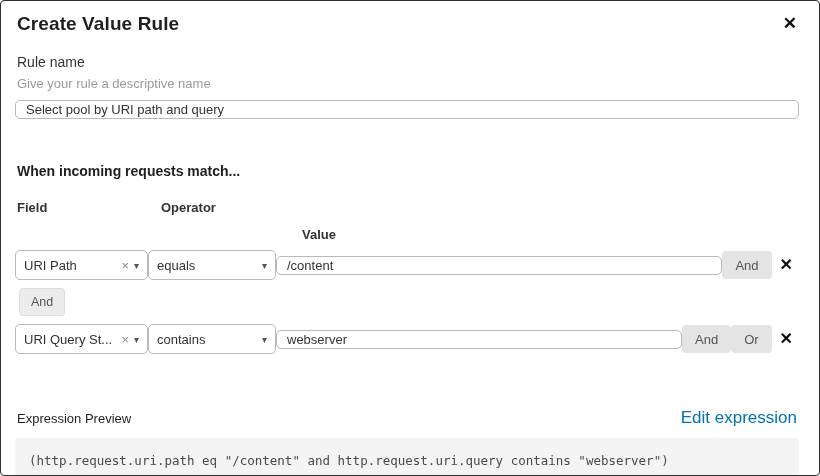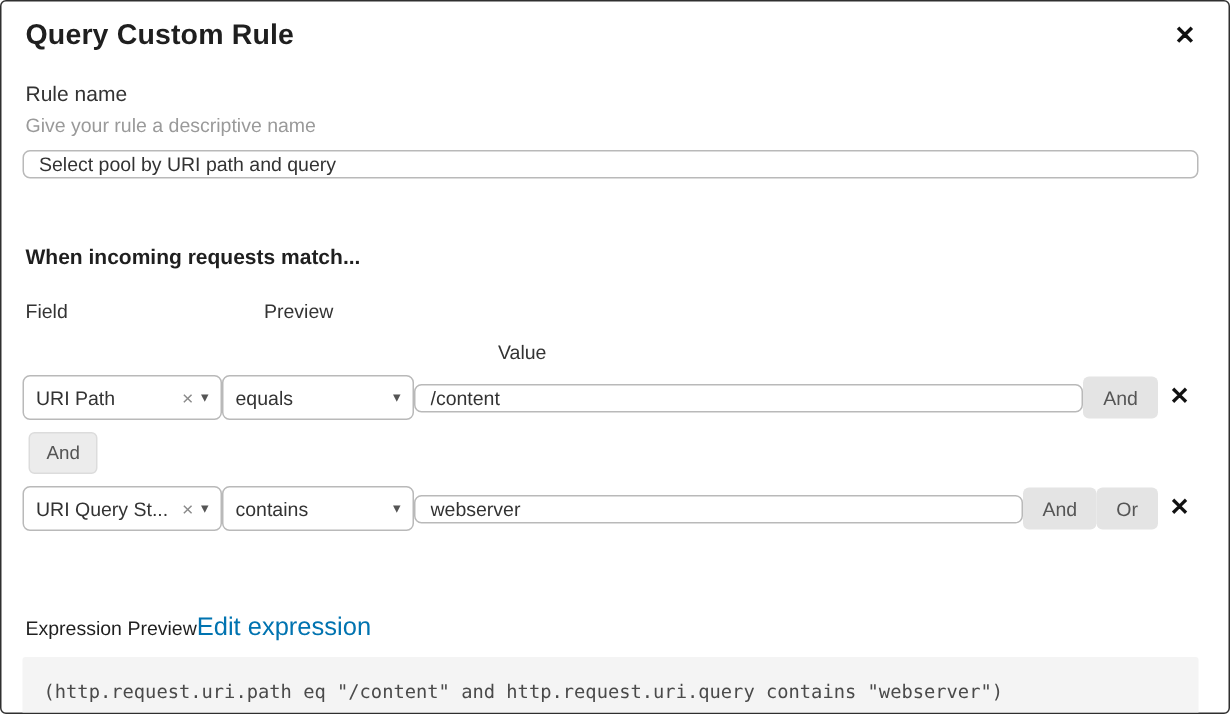--- a/index.html
+++ b/index.html
@@ -37,22 +37,22 @@
     font-size: 13px;
     font-family: "Liberation Sans", sans-serif;
     color: #333;
     background: #fff;
     outline: none;
     width: 100%;
   }
   .rule-name-input { margin-top: 9px; }
   .match-heading { font-size: 14px; font-weight: 700; color: #1f1f1f; margin-top: 44px; padding-left: 2px; }
   .col-labels {
-    display: flex; gap: 28px; margin-top: 21px;
-    font-size: 13px; color: #333; padding-left: 2px;
+    display: flex; gap: 13px; margin-top: 21px;
+    font-size: 13px; color: #333; padding-left: 2px; font-weight: bold;
   }
   .col-field { width: 131px; }
   .col-operator { width: 128px; }
   .col-value { flex: 1; margin-top: 27px; }
   .match-row { display: flex; align-items: center; margin-top: 8px; }
   .select {
     height: 30px; border: 1px solid #b9b9b9; border-radius: 5px;
     background: #fff; display: flex; align-items: center;
     padding: 0 8px; font-size: 13px; color: #333; cursor: pointer;
   }
@@ -76,21 +76,21 @@
     display: inline-block;
     margin: 8px 0 8px 4px;
     padding: 6px 11px;
     background: #ececec;
     border: 1px solid #dcdcdc;
     border-radius: 4px;
     font-size: 12.5px; color: #555;
     cursor: pointer;
   }
   .expression-header {
-    display: flex; justify-content: flex-start; align-items: center;
+    display: flex; justify-content: space-between; align-items: center;
     margin-top: 54px; padding: 0 2px;
   }
   .expression-label { font-size: 13px; color: #1f1f1f; }
   .edit-link { font-size: 17px; color: #0073b0; cursor: pointer; text-decoration: none; }
   .code-box {
     margin-top: 10px;
     background: #f4f4f4;
     border-radius: 2px;
     padding: 15px 14px;
     font-family: "DejaVu Sans Mono", "Liberation Mono", monospace;
@@ -98,36 +98,36 @@
     color: #4a4a4a;
     white-space: nowrap;
   }
 </style>
 </head>
 <body>
 
 <div class="dialog">
 
   <div class="dialog-header">
-    <div class="dialog-title">Query Custom Rule</div>
+    <div class="dialog-title">Create Value Rule</div>
     <span class="close">✕</span>
   </div>
 
   <div>
     <div class="section-label">Rule name</div>
     <div class="helper">Give your rule a descriptive name</div>
     <input class="text-input rule-name-input" type="text" value="Select pool by URI path and query" style="">
   </div>
 
   <div>
     <div class="match-heading">When incoming requests match...</div>
 
     <div class="col-labels">
       <div class="col-field">Field</div>
-      <div class="col-operator">Preview</div>
+      <div class="col-operator">Operator</div>
       <div class="col-value">Value</div>
     </div>
 
     
     <div class="match-row">
       <div class="select field-select">
         <span class="select-text">URI Path</span>
         <span class="clear">×</span>
         <span class="caret">▾</span>
       </div>

